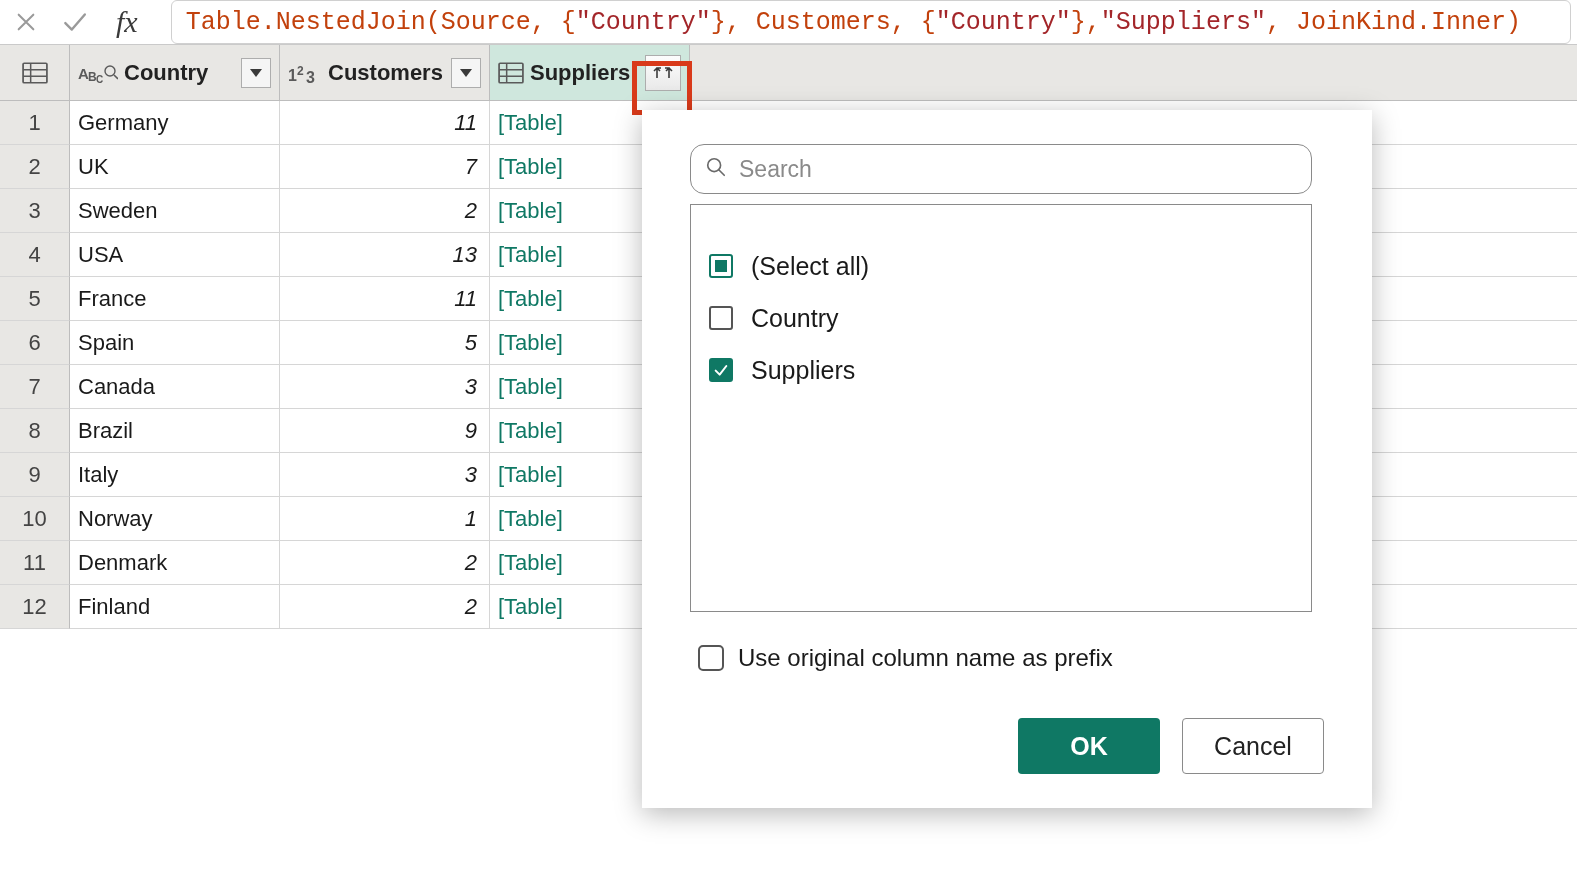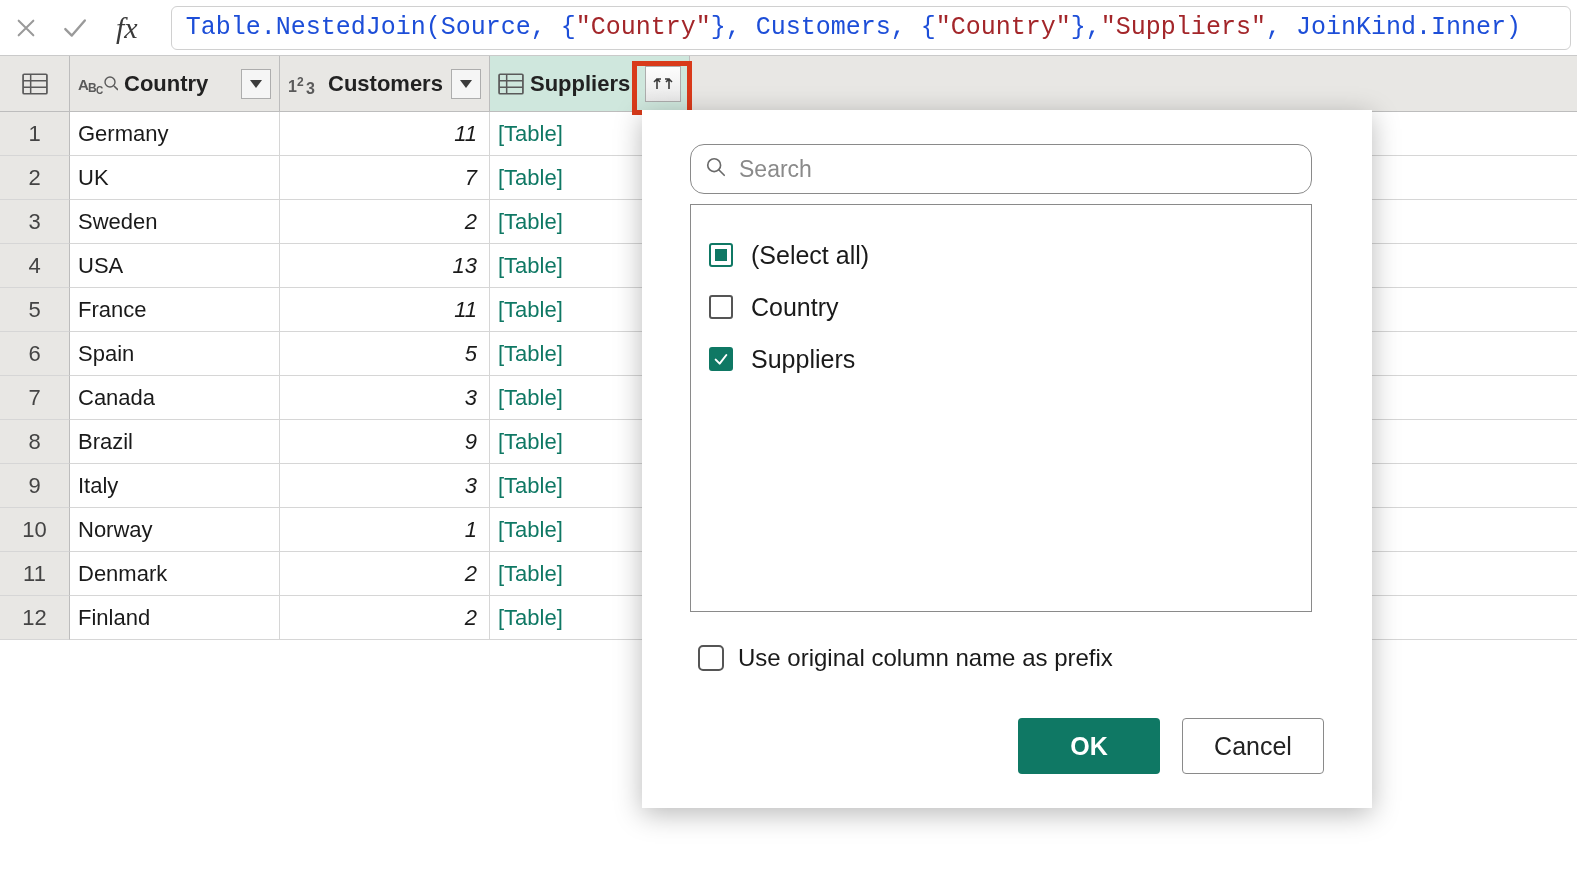--- a/index.html
+++ b/index.html
@@ -9,21 +9,21 @@
     background: #ffffff;
     position: relative;
     width: 1577px;
     height: 888px;
   }
 
   
   .formula-bar {
     display: flex;
     align-items: center;
-    height: 56px;
+    height: 45px;
     border-bottom: 1px solid #cacaca;
   }
   .formula-actions {
     display: flex;
     align-items: center;
     padding: 0 12px;
     gap: 20px;
   }
   .action-icon {
     width: 28px; height: 28px;
@@ -45,21 +45,21 @@
     border: 1px solid #d0d0d0;
     border-radius: 6px;
     padding: 0 14px;
     display: flex;
     align-items: center;
     font-family: "Consolas", "Courier New", monospace;
     font-size: 25px;
     white-space: nowrap;
     overflow: hidden;
   }
-  .tok-keyword { color: #1d4ed8; }
+  .tok-keyword { color: #c2410c; }
   .tok-str { color: #a3262a; }
 
   
   .grid {
     display: grid;
     grid-template-columns: 70px 210px 210px 200px 1fr;
   }
   .grid-header {
     background: #e8e7e4;
     border-bottom: 1px solid #bdbdbd;
@@ -144,21 +144,21 @@
     border: none; outline: none;
     flex:1; font-size: 23px;
     color: #333;
   }
   .search-box input::placeholder { color: #8a8a8a; }
   .column-list {
     width: 622px;
     border: 1px solid #8a8a8a;
     margin-top: 10px;
     min-height: 408px;
-    padding: 24px 18px;
+    padding: 35px 18px;
   }
   .col-option {
     display: flex;
     align-items: center;
     gap: 18px;
     font-size: 25px;
     color: #1a1a1a;
     height: 52px;
   }
   .checkbox {

